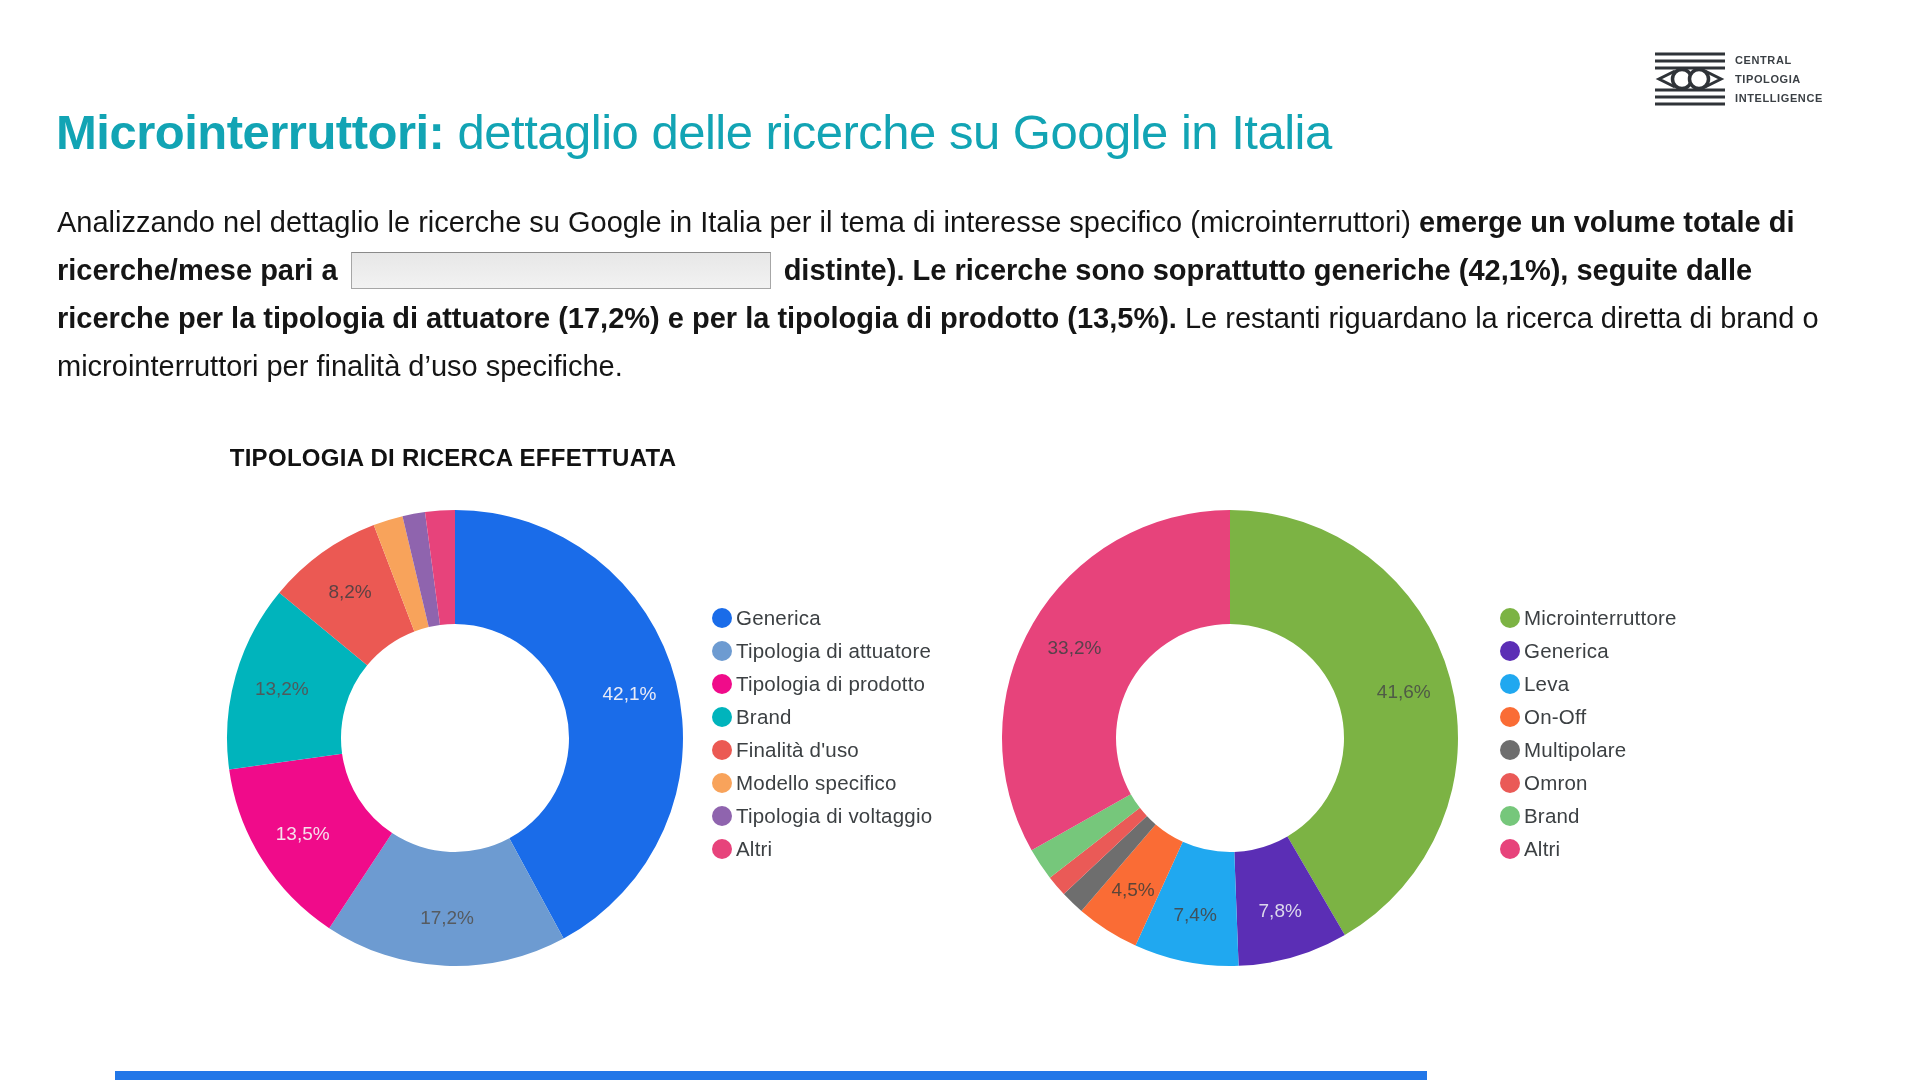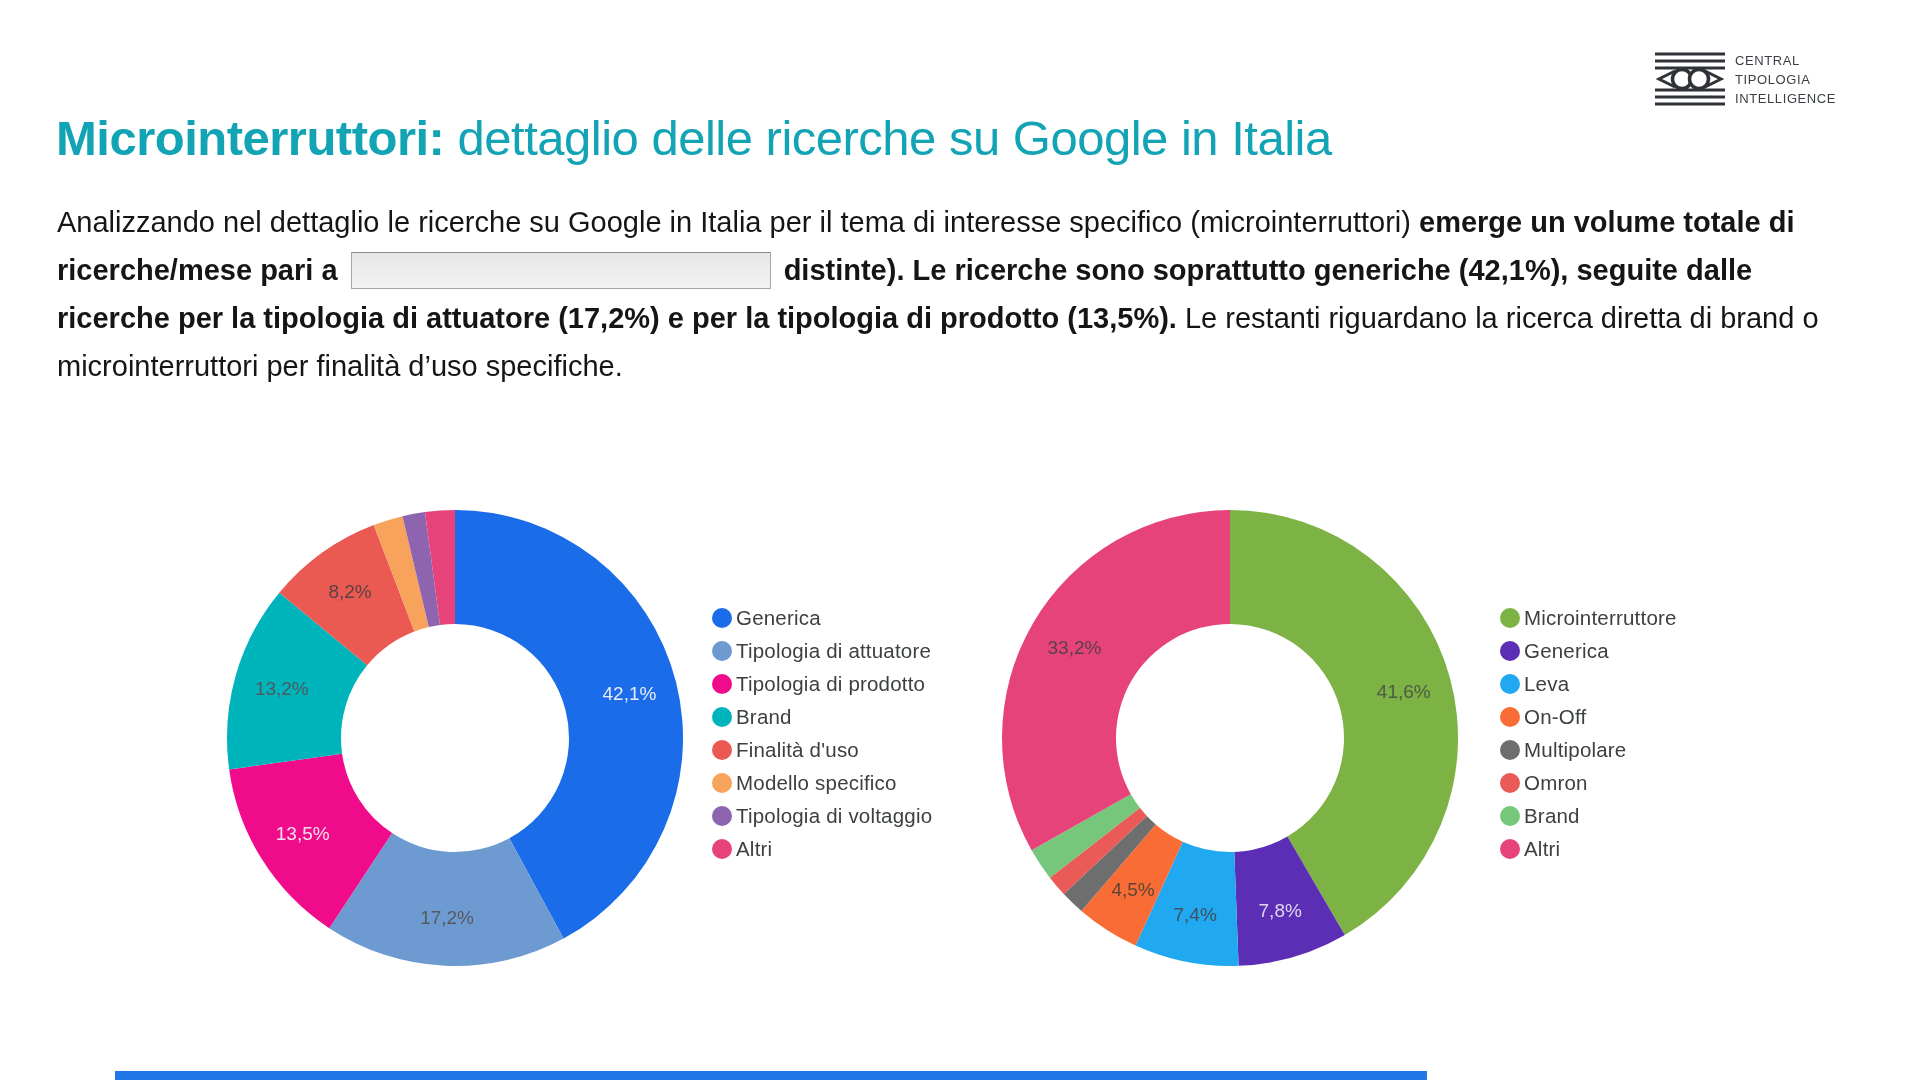--- a/index.html
+++ b/index.html
@@ -6,27 +6,27 @@
   html,body { width:1920px; height:1080px; }
   body {
     font-family:"Liberation Sans", sans-serif;
     background:#ffffff; position:relative; overflow:hidden;
   }
   .slide { position:absolute; inset:0; }
 
   
   .logo { position:absolute; left:1655px; top:50px; display:flex; align-items:center; gap:10px; }
   .logo-text div {
-    font-size:13px; font-weight:400; letter-spacing:0.6px;
+    font-size:11px; font-weight:700; letter-spacing:0.6px;
     color:#3a3f44; line-height:19px; white-space:nowrap;
   }
 
   
   h1.page-title {
-    position:absolute; left:56px; top:110px; width:1700px;
+    position:absolute; left:56px; top:104px; width:1700px;
     font-size:49px; letter-spacing:-0.5px; color:#12a4b4; font-weight:400;
     white-space:nowrap;
   }
   h1.page-title .t-bold { font-weight:700; }
 
   
   .intro {
     position:absolute; left:57px; top:198px; width:1790px;
     font-size:29px; line-height:48px; color:#151515; font-weight:400;
   }
@@ -91,20 +91,21 @@
       <div>CENTRAL</div>
       <div>TIPOLOGIA</div>
       <div>INTELLIGENCE</div>
     </div>
   </header>
 
   <h1 class="page-title" style="color: rgb(18, 164, 180);"><span class="t-bold">Microinterruttori:</span><span> dettaglio delle ricerche su Google in Italia</span></h1>
 
   <p class="intro" id="intro"><span class="seg-normal">Analizzando nel dettaglio le ricerche su Google in Italia per il tema di interesse specifico (microinterruttori) </span><span class="seg-bold">emerge un volume totale di ricerche/mese pari a </span><span class="redacted-box"></span><span class="seg-bold"> distinte). Le ricerche sono soprattutto generiche (42,1%), seguite dalle ricerche per la tipologia di attuatore (17,2%) e per la tipologia di prodotto (13,5%).</span><span class="seg-normal"> Le restanti riguardano la ricerca diretta di brand o microinterruttori per finalità d’uso specifiche.</span></p>
 
+  <h2 class="chart-title" id="chart-title-0">TIPOLOGIA DI RICERCA EFFETTUATA</h2>
   <svg class="donut" id="donut-0" viewBox="0 0 466 466">
       <path d="M233,5 A228,228 0 0 1 341.58231043629,433.48411872344684 L287.29115521814504,333.2420593617234 A114,114 0 0 0 233,119 Z" fill="#1a6ce9"></path>
       <text x="407.4847392326533" y="188.78376118536332" fill="#e9ebf7">42,1%</text>
       <path d="M341.58231043629,433.48411872344684 A228,228 0 0 1 107.22474149671781,423.16988286380297 L170.1123707483589,328.0849414319015 A114,114 0 0 0 287.29115521814504,333.2420593617234 Z" fill="#6d9bd1"></path>
       <text x="225.08573870278423" y="412.82592824206245" fill="#565b60">17,2%</text>
       <path d="M107.22474149671781,423.16988286380297 A228,228 0 0 1 7.174794941163498,264.4161862760974 L120.08739747058175,248.7080931380487 A114,114 0 0 0 170.1123707483589,328.0849414319015 Z" fill="#f00b8a"></path>
       <text x="80.71872097978834" y="328.9708917326939" fill="#f6e0ec">13,5%</text>
       <path d="M7.174794941163498,264.4161862760974 A228,228 0 0 1 57.32298064712009,87.6673303372987 L145.16149032356003,160.33366516864936 A114,114 0 0 0 120.08739747058175,248.7080931380487 Z" fill="#00b4bc"></path>
       <text x="59.83501911450452" y="183.86865160688146" fill="#4e5a5c">13,2%</text>
       <path d="M57.32298064712009,87.6673303372987 A228,228 0 0 1 151.7380916533789,19.973001119892444 L192.36904582668944,126.48650055994622 A114,114 0 0 0 145.16149032356003,160.33366516864936 Z" fill="#eb5953"></path>

